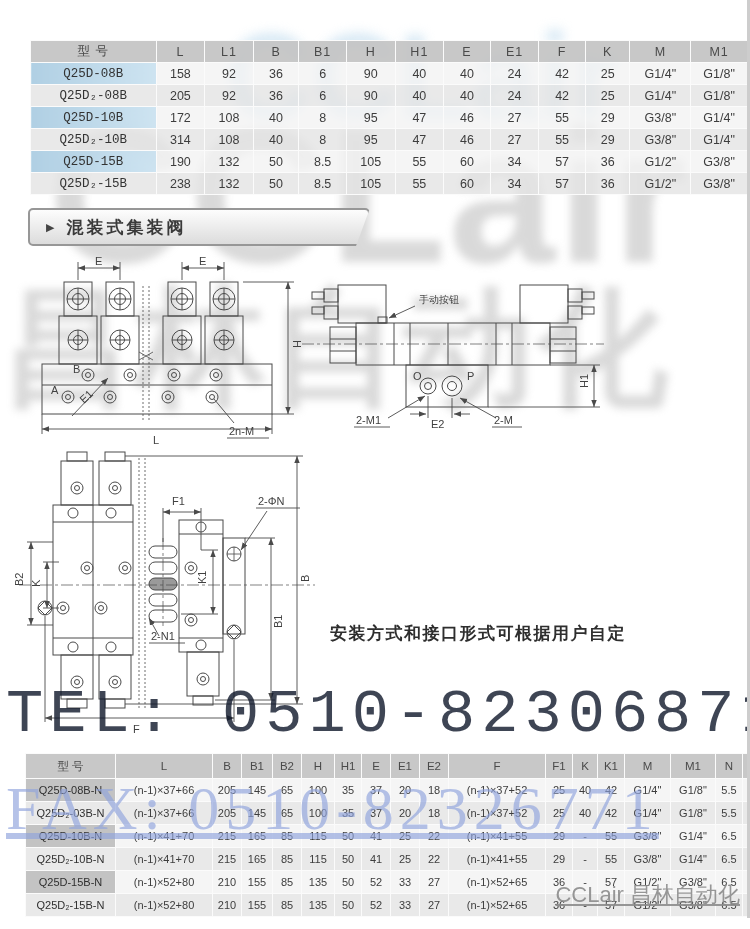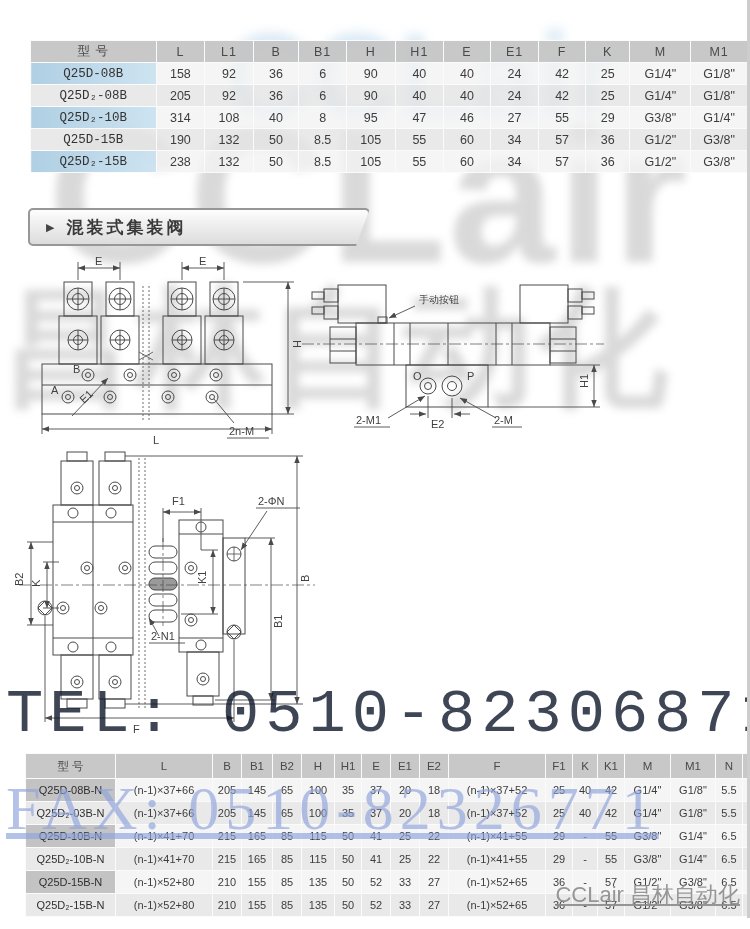--- a/index.html
+++ b/index.html
@@ -115,20 +115,35 @@
             <td>36</td>
             <td>6</td>
             <td>90</td>
             <td>40</td>
             <td>40</td>
             <td>24</td>
             <td>42</td>
             <td>25</td>
             <td>G1/4"</td>
             <td>G1/8"</td>
+          </tr>
+          <tr>
+            <td class="model">Q25D-10B</td>
+            <td>172</td>
+            <td>108</td>
+            <td>40</td>
+            <td>8</td>
+            <td>95</td>
+            <td>47</td>
+            <td>46</td>
+            <td>27</td>
+            <td>55</td>
+            <td>29</td>
+            <td>G3/8"</td>
+            <td>G1/4"</td>
           </tr>
           <tr>
             <td class="model">Q25D₂-10B</td>
             <td>314</td>
             <td>108</td>
             <td>40</td>
             <td>8</td>
             <td>95</td>
             <td>47</td>
             <td>46</td>
@@ -411,20 +426,21 @@
     <text x="243" y="55">2-ΦN</text>
     <text transform="rotate(-90 8 136)" x="8" y="136">B2</text>
     <text transform="rotate(-90 25 137)" x="25" y="137">K</text>
     <text transform="rotate(-90 191 134)" x="191" y="134">K1</text>
     <text x="136" y="190">2-N1</text>
     <text transform="rotate(-90 294 132)" x="294" y="132">B</text>
     <text transform="rotate(-90 267 178)" x="267" y="178">B1</text>
     <text x="118" y="283">F</text>
   </svg>
 
+  <div class="note">安装方式和接口形式可根据用户自定</div>
 
   <div class="tbl-wrap" style="left:25px;top:753px;width:723px;">
     <table id="t2">
       <colgroup>
         <col style="width:90px">
           <col style="width:97px">
           <col style="width:29px">
           <col style="width:31px">
         <col style="width:29px">
           <col style="width:33px">

